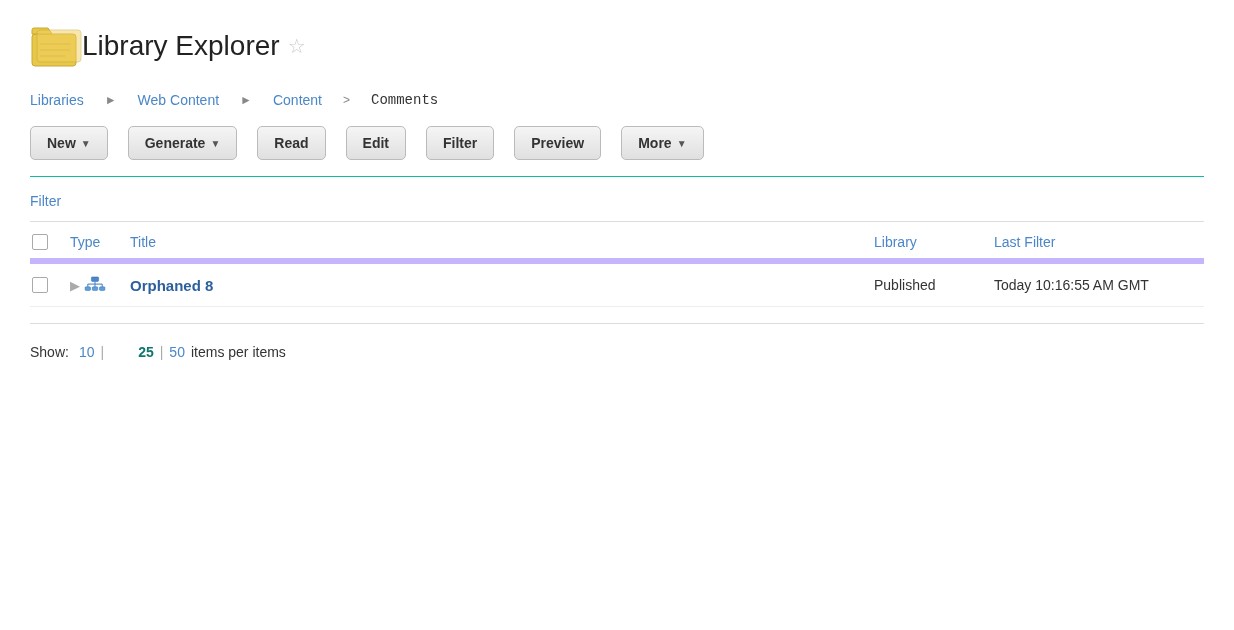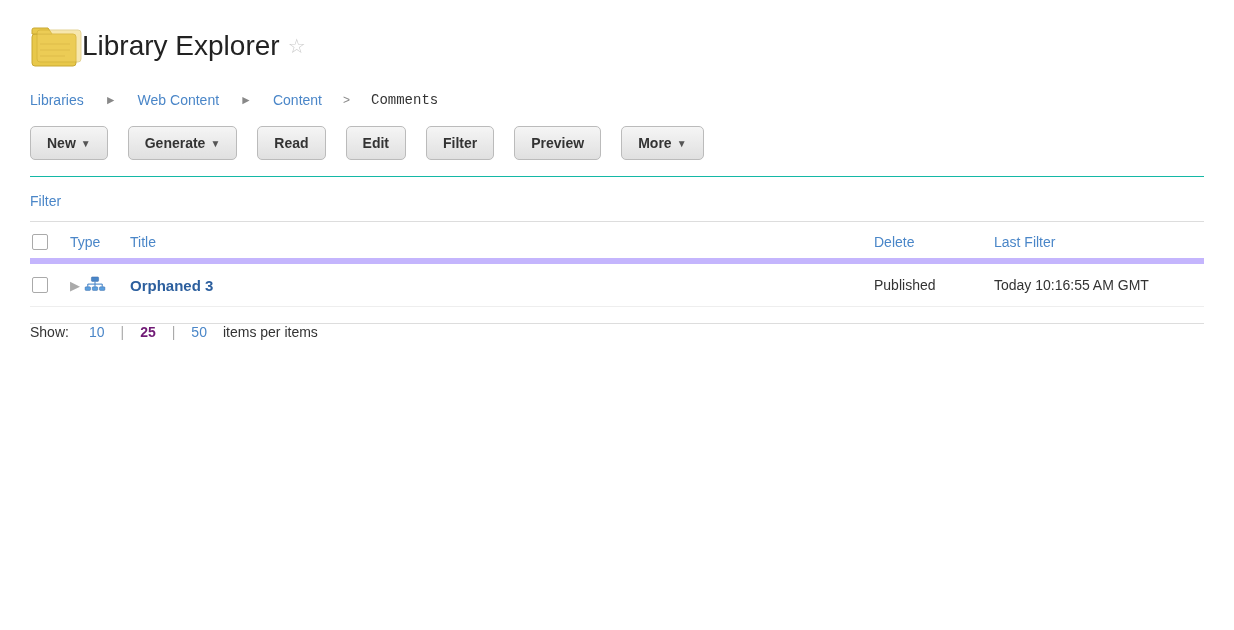--- a/index.html
+++ b/index.html
@@ -181,35 +181,36 @@
       color: #2c5f9e;
       font-weight: bold;
       font-size: 15px;
       text-decoration: none;
     }
 
     
     .pagination {
       display: flex;
       align-items: flex-start;
-      gap: 16px;
+      gap: 6px;
       margin-top: 16px;
       font-size: 14px;
       color: #333;
-      padding-top: 0;
+      padding-top: 20px;
       border-top: 1px solid #ddd;
     }
     .pagination .show-label { margin-right: 4px; }
     .pagination .page-count {
       color: #4a86c8;
       text-decoration: none;
     }
     .pagination .page-count.active {
       font-weight: bold;
-      color: #701a75;
+      color: #0f766e;
+      margin-left: 28px;
     }
     .pagination .divider { color: #aaa; }
 
     
     .folder-icon-container {
       position: relative;
       width: 52px;
       height: 52px;
     }
   </style>
@@ -280,21 +281,21 @@
   <table class="content-table">
     <thead>
       <tr>
         <th class="col-checkbox">
           <div class="cb-wrapper">
             <input type="checkbox" class="cb" style="">
           </div>
         </th>
         <th class="col-type">Type</th>
         <th class="col-title">Title</th>
-        <th class="col-status">Delete</th>
+        <th class="col-status">Library</th>
         <th class="col-lastsaved">Last Filter</th>
       </tr>
     </thead>
     <tbody>
       <tr>
         <td class="col-checkbox">
           <div class="cb-wrapper">
             <input type="checkbox" class="cb" style="">
           </div>
         </td>
@@ -319,21 +320,21 @@
 
               <rect x="1" y="12" width="6" height="4" rx="1" fill="#5ba0e0" stroke="#2c5f9e" stroke-width="0.5"></rect>
 
               <rect x="9" y="12" width="6" height="4" rx="1" fill="#5ba0e0" stroke="#2c5f9e" stroke-width="0.5"></rect>
 
               <rect x="17" y="12" width="6" height="4" rx="1" fill="#5ba0e0" stroke="#2c5f9e" stroke-width="0.5"></rect>
             </svg>
           </div>
         </td>
         <td class="col-title">
-          <a href="#" class="title-link">Orphaned 3</a>
+          <a href="#" class="title-link">Orphaned 8</a>
         </td>
         <td class="col-status">
           <span>Published</span>
         </td>
         <td class="col-lastsaved">
           <span>Today 10:16:55 AM GMT</span>
         </td>
       </tr>
     </tbody>
   </table>

